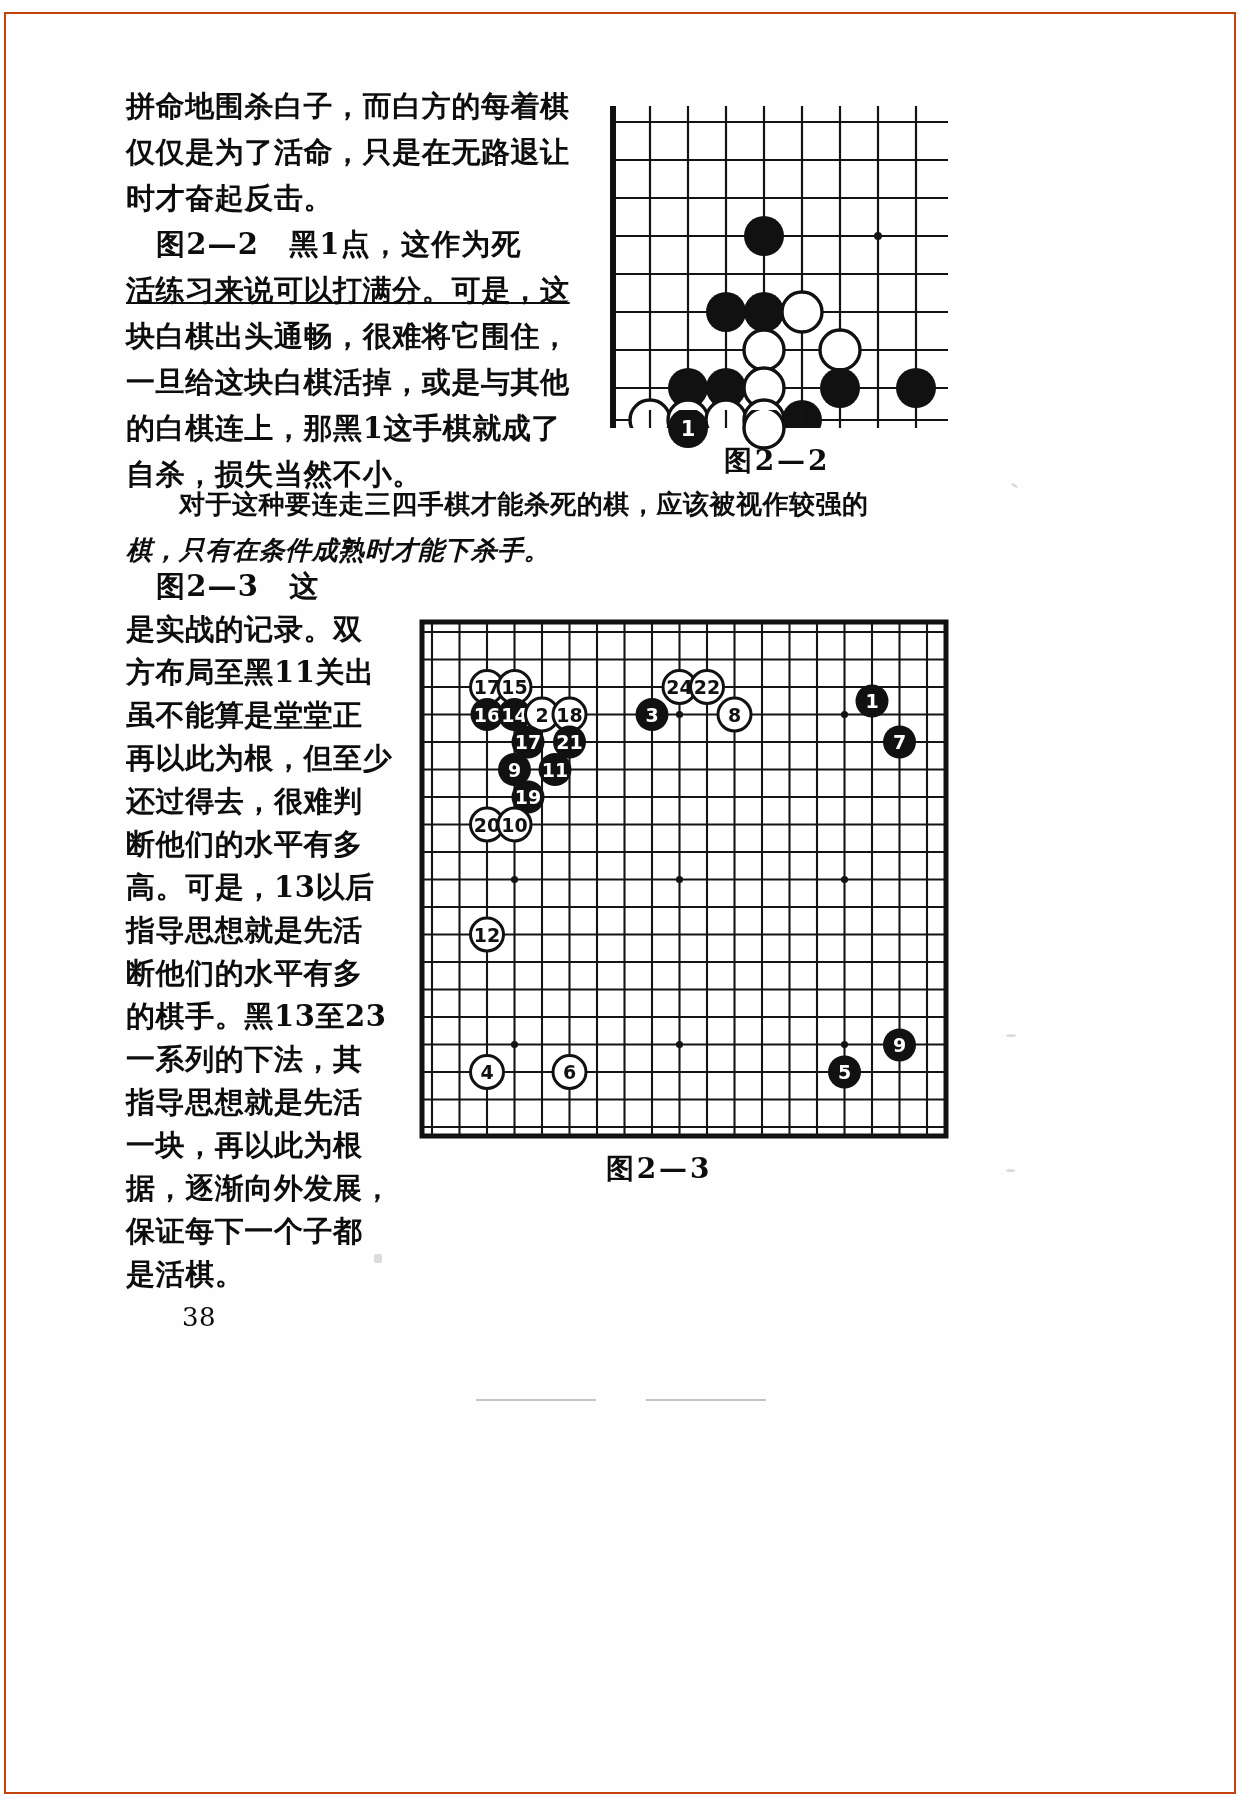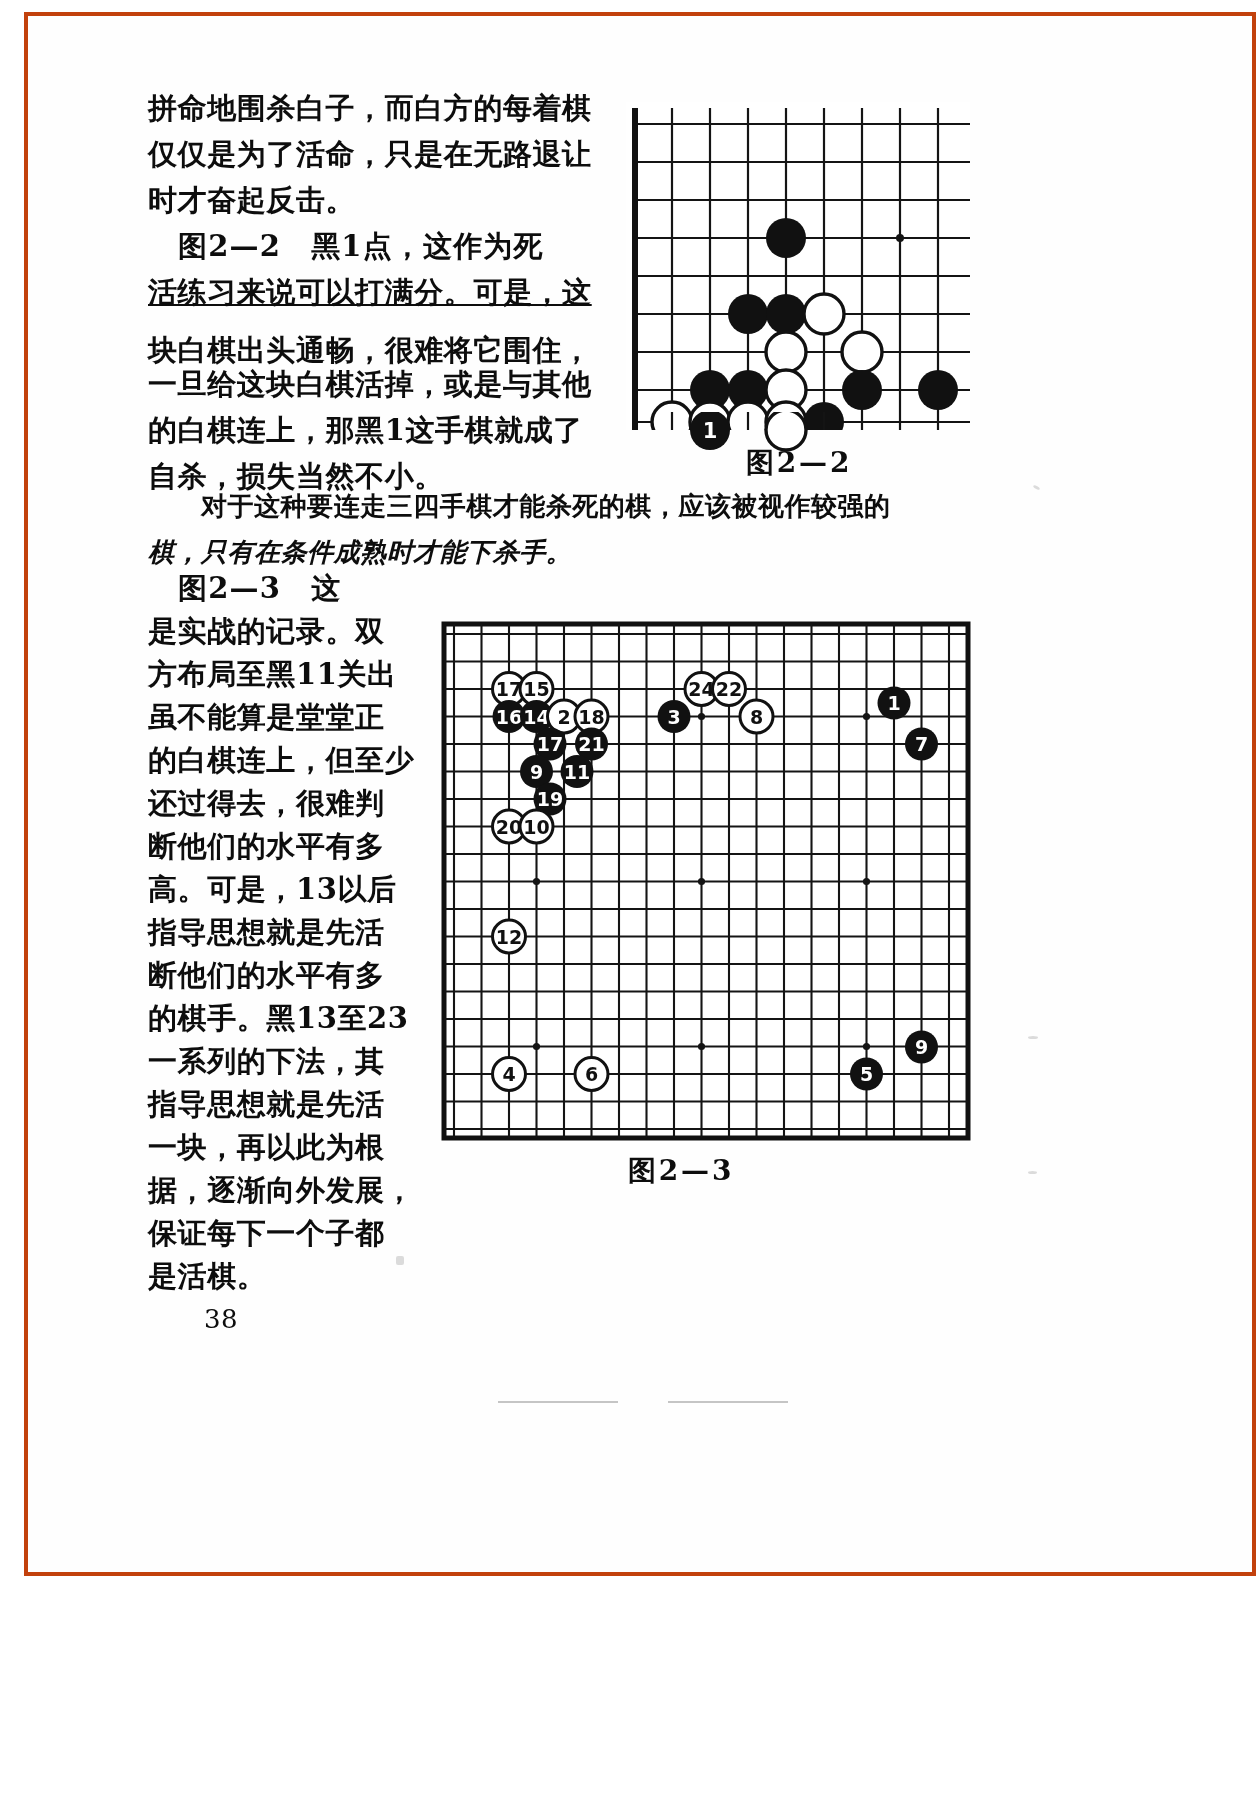--- a/index.html
+++ b/index.html
@@ -5,23 +5,23 @@
   html,body{margin:0;padding:0;background:#fff;}
   body{
     width:1260px;height:1809px;
     font-family:"DejaVu Serif", serif;
     position:relative;
     overflow:hidden;
   }
   
   #page-frame{
     position:absolute;
-    left:24px;top:12px;
-    width:1232px;height:1564px;
-    border:4px solid #c2410c;
+    left:4px;top:12px;
+    width:1232px;height:1782px;
+    border:2px solid #c2410c;
     box-sizing:border-box;
     background:#ffffff;
   }
   #page-inner{
     position:absolute;
     left:0;top:0;right:0;bottom:0;
     background:#fefefe;
   }
   
   .cn{
@@ -83,21 +83,21 @@
 
     <div>
       <div class="cn col-line" style="left:120px;top:78px;">拼命地围杀白子，而白方的每着棋</div>
       <div class="cn col-line" style="left:120px;top:124px;font-family:Liberation Serif, serif;">仅仅是为了活命，只是在无路退让</div>
       <div class="cn col-line" style="left:120px;top:170px;">时才奋起反击。</div>
     </div>
 
     <div>
       <div class="cn col-line" style="left:150px;top:216px;letter-spacing:.04em;">图2—2　黑1点，这作为死</div>
       <div class="cn col-line" style="left:120px;top:262px;text-decoration:underline;">活练习来说可以打满分。可是，这</div>
-      <div class="cn col-line" style="left:120px;top:308px;margin-top:12px;">块白棋出头通畅，很难将它围住，</div>
+      <div class="cn col-line" style="left:120px;top:308px;">块白棋出头通畅，很难将它围住，</div>
       <div class="cn col-line" style="left:120px;top:354px;">一旦给这块白棋活掉，或是与其他</div>
       <div class="cn col-line" style="left:120px;top:400px;">的白棋连上，那黑1这手棋就成了</div>
       <div class="cn col-line" style="left:120px;top:446px;">自杀，损失当然不小。</div>
     </div>
 
     <div class="board" style="left:598px;top:86px;width:344px;height:328px;">
       <svg width="344" height="328" viewBox="0 0 344 328">
 
         <g stroke="#141414" stroke-width="2.2">
 
@@ -168,21 +168,21 @@
     <div>
       <div class="cn wide-line" style="left:120px;top:476px;">　　对于这种要连走三四手棋才能杀死的棋，应该被视作较强的</div>
       <div class="cn wide-line" style="left:120px;top:522px;font-style:italic;">棋，只有在条件成熟时才能下杀手。</div>
     </div>
 
     <div>
       <div class="cn col-line" style="left:150px;top:558px;letter-spacing:.04em;">图2—3　这</div>
       <div class="cn col-line" style="left:120px;top:601px;">是实战的记录。双</div>
       <div class="cn col-line" style="left:120px;top:644px;">方布局至黑11关出</div>
       <div class="cn col-line" style="left:120px;top:687px;">虽不能算是堂堂正</div>
-      <div class="cn col-line" style="left:120px;top:730px;">的白棋连上，但至少</div>
+      <div class="cn col-line" style="left:120px;top:730px;">再以此为根，但至少</div>
       <div class="cn col-line" style="left:120px;top:773px;">还过得去，很难判</div>
       <div class="cn col-line" style="left:120px;top:816px;">断他们的水平有多</div>
       <div class="cn col-line" style="left:120px;top:859px;">高。可是，13以后</div>
       <div class="cn col-line" style="left:120px;top:902px;">指导思想就是先活</div>
       <div class="cn col-line" style="left:120px;top:945px;">断他们的水平有多</div>
       <div class="cn col-line" style="left:120px;top:988px;">的棋手。黑13至23</div>
       <div class="cn col-line" style="left:120px;top:1031px;">一系列的下法，其</div>
       <div class="cn col-line" style="left:120px;top:1074px;">指导思想就是先活</div>
       <div class="cn col-line" style="left:120px;top:1117px;">一块，再以此为根</div>
       <div class="cn col-line" style="left:120px;top:1160px;">据，逐渐向外发展，</div>

